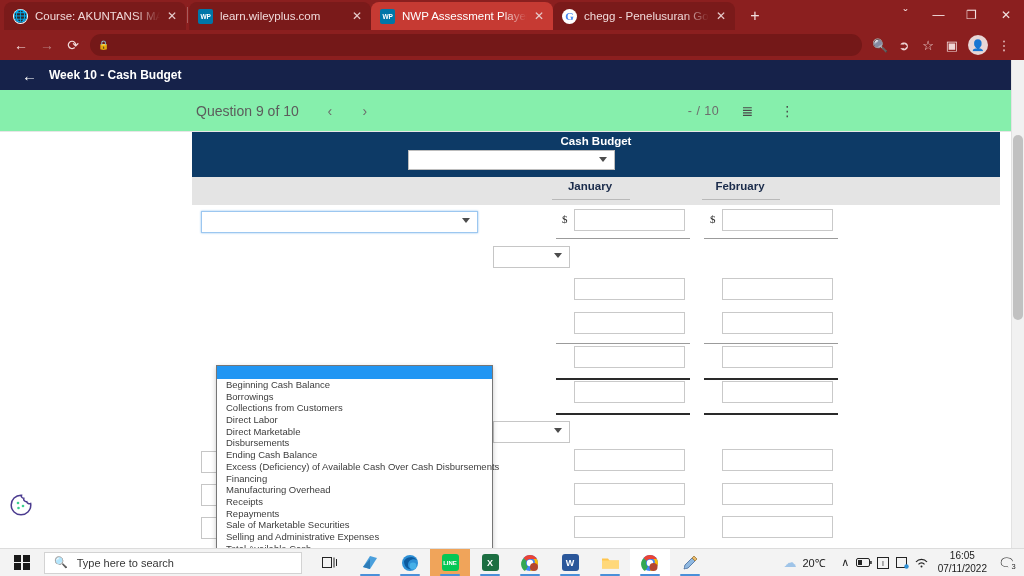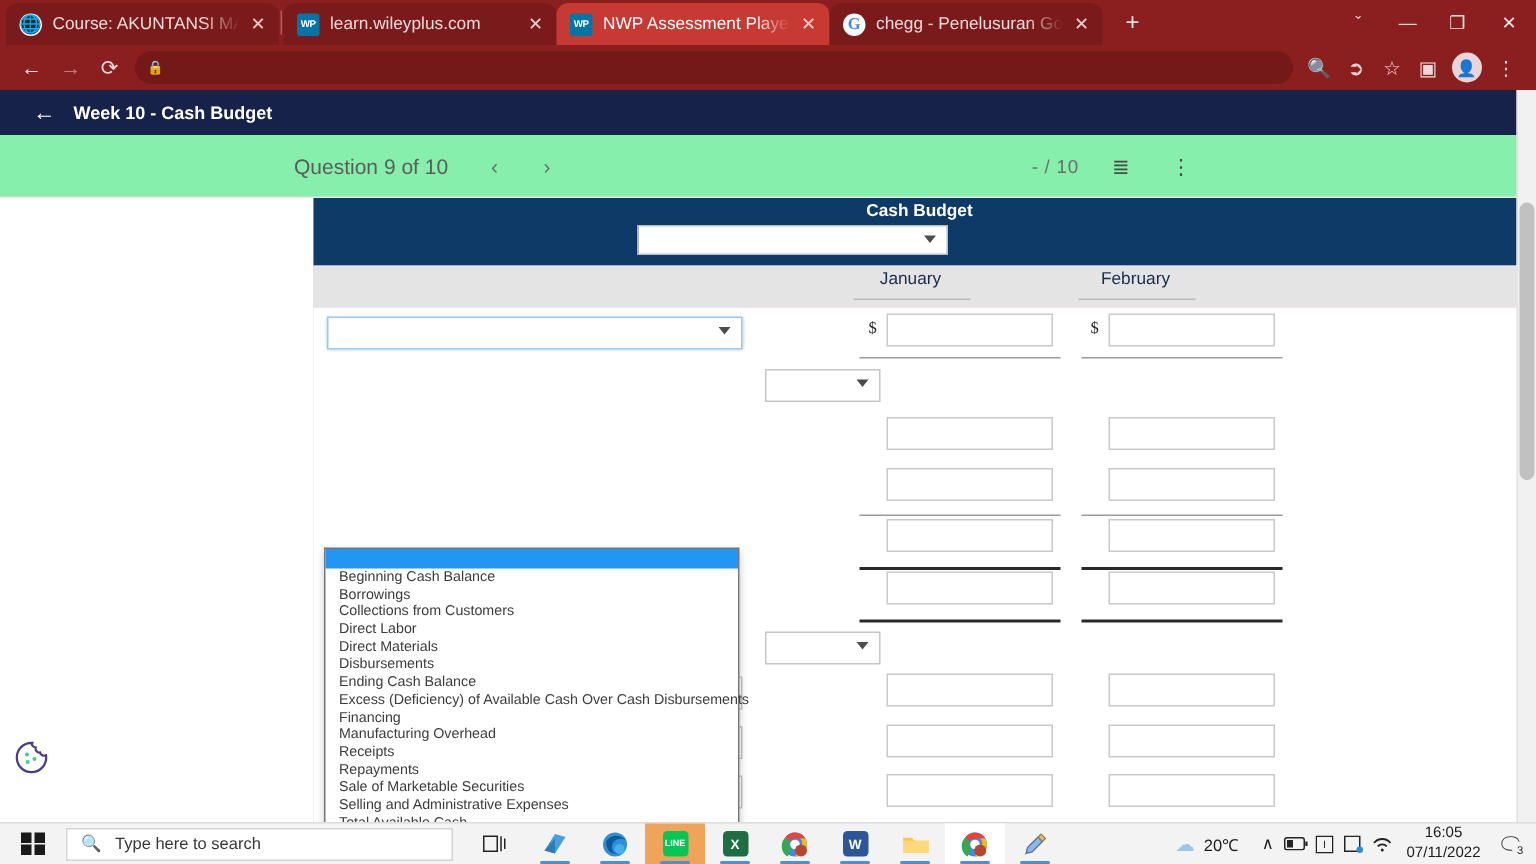--- a/index.html
+++ b/index.html
@@ -131,39 +131,39 @@
   .q-score { font-size: 12.5px; color: #6d6d6d; margin-left: 310px; letter-spacing: 0.5px; }
   .q-icon {
     width: 24px; height: 24px; margin-left: 16px;
     display: flex; align-items: center; justify-content: center;
     color: #4a4a4a; font-size: 14px;
   }
 
   
   .sheet-wrap { position: relative; width: 1024px; height: 416px; background: #ffffff; }
   .sheet {
-    position: absolute; left: 209px; top: 0; width: 808px; height: 416px;
-    background: #f0abfc;
+    position: absolute; left: 192px; top: 0; width: 808px; height: 416px;
+    background: #ec4899;
   }
   .sheet-title-bar {
     height: 45px; background: #0d3a66; position: relative;
   }
   .sheet-title {
     position: absolute; left: 0; right: 0; top: 3px; text-align: center;
     color: #ffffff; font-size: 11.5px; font-weight: bold;
   }
   .sheet-title-select {
     position: absolute; left: 216px; top: 18px; width: 207px; height: 20px;
     background: #ffffff; border: 1px solid #bdbdbd;
   }
   .colhead {
     height: 28px; background: #e4e4e4; position: relative;
   }
   .colhead-cell {
-    position: absolute; top: 3px; font-size: 11.5px; font-weight: normal; color: #1a2b4a;
+    position: absolute; top: 3px; font-size: 11.5px; font-weight: bold; color: #1a2b4a;
     text-align: center;
   }
   .colhead-rule {
     position: absolute; top: 22px; height: 1px; background: #b9b9b9;
   }
   .grid { position: relative; height: 343px; background: #ffffff; }
 
   .selwrap {
     position: absolute; height: 22px; background: #ffffff;
     border: 1px solid #c6c6c6;
@@ -405,21 +405,21 @@
           <div class="cashcell" style="left:530px; top:311px; width:111px;"></div>
         </div>
       </div>
 
       <div class="dropdown">
         <div class="dd-opt sel"></div>
         <div class="dd-opt">Beginning Cash Balance</div>
         <div class="dd-opt">Borrowings</div>
         <div class="dd-opt">Collections from Customers</div>
         <div class="dd-opt">Direct Labor</div>
-        <div class="dd-opt">Direct Materials</div>
+        <div class="dd-opt">Direct Marketable</div>
         <div class="dd-opt">Disbursements</div>
         <div class="dd-opt">Ending Cash Balance</div>
         <div class="dd-opt">Excess (Deficiency) of Available Cash Over Cash Disbursements</div>
         <div class="dd-opt">Financing</div>
         <div class="dd-opt">Manufacturing Overhead</div>
         <div class="dd-opt">Receipts</div>
         <div class="dd-opt">Repayments</div>
         <div class="dd-opt">Sale of Marketable Securities</div>
         <div class="dd-opt">Selling and Administrative Expenses</div>
         <div class="dd-opt">Total Available Cash</div>

